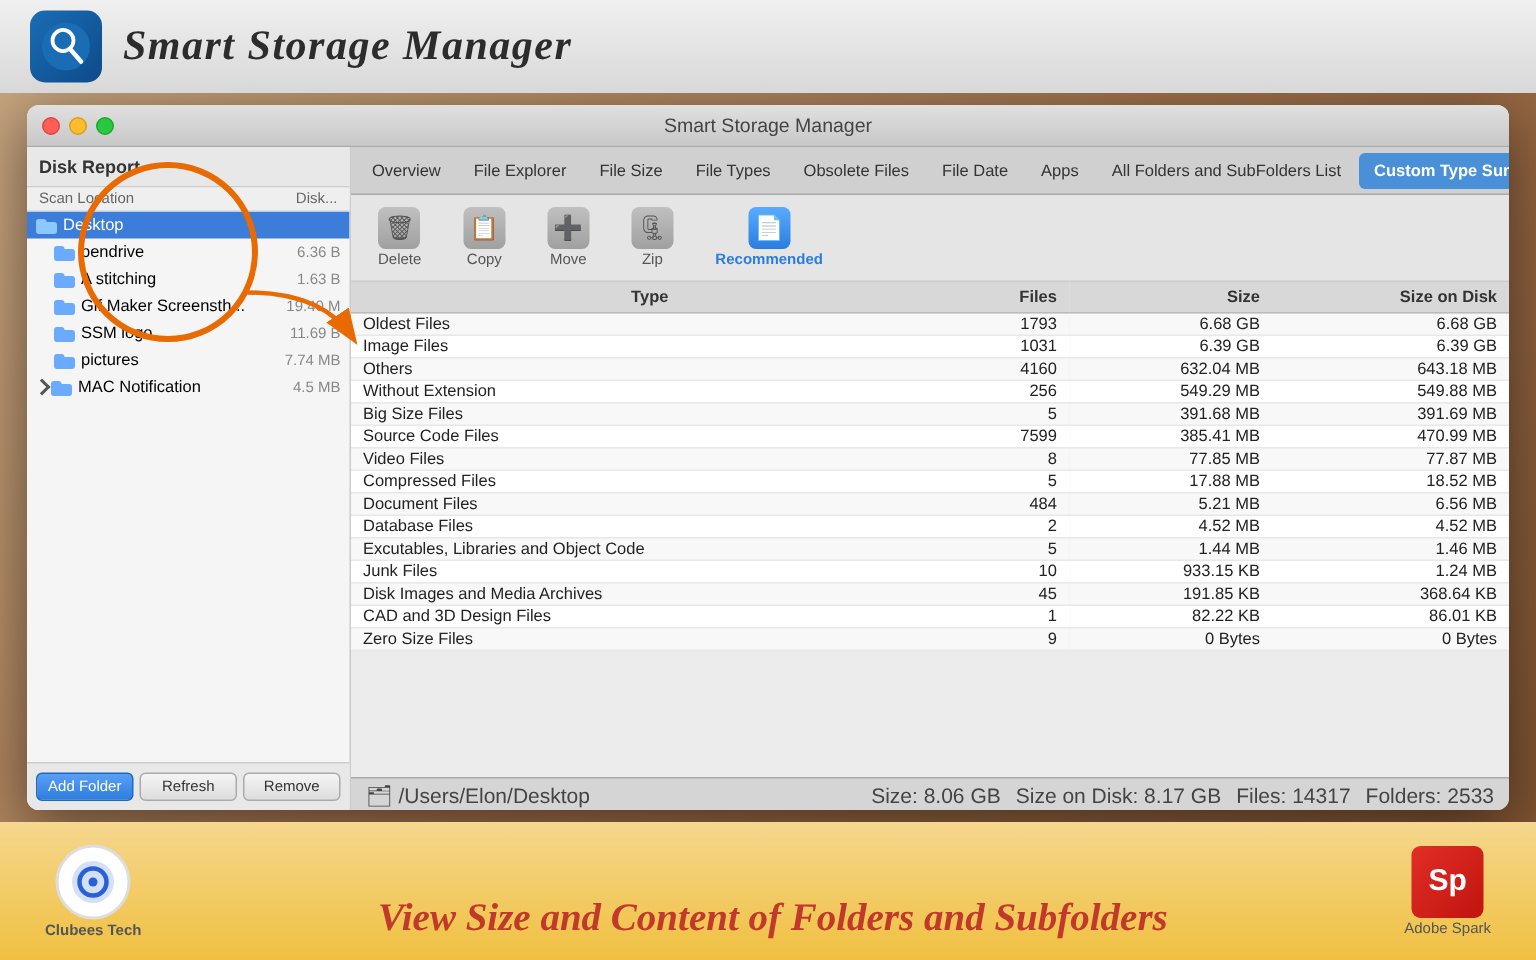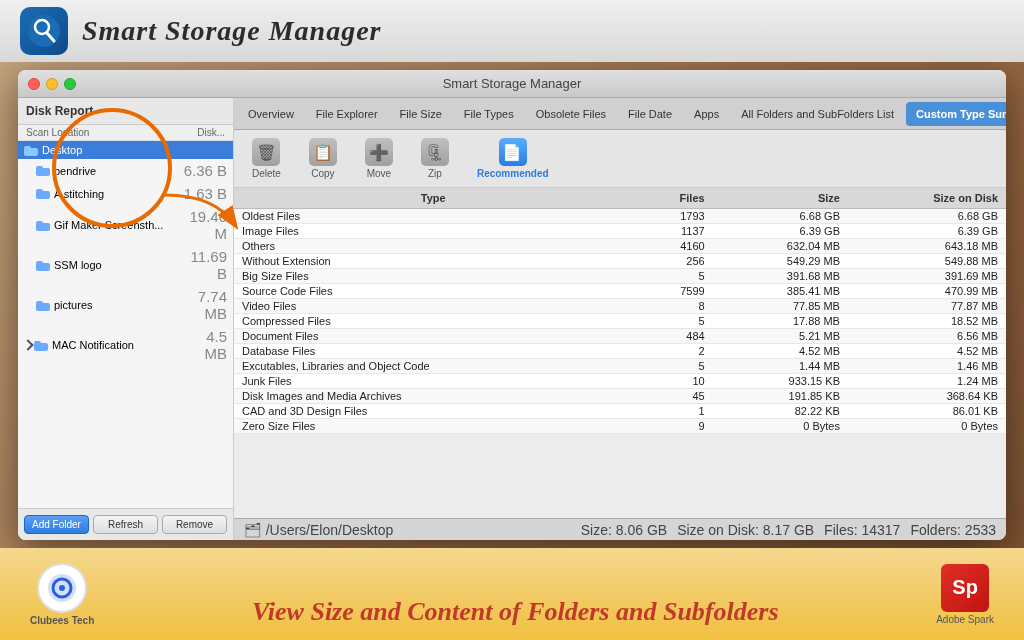--- a/index.html
+++ b/index.html
@@ -178,21 +178,21 @@
       width: 7px; height: 3px;
       background: #6aabff;
       border-radius: 2px 2px 0 0;
     }
     .sidebar-item.selected .folder-icon::before,
     .sidebar-item.selected .folder-icon::after {
       background: #8ac8ff;
     }
 
     .item-name { flex: 1; overflow: hidden; text-overflow: ellipsis; white-space: nowrap; }
-    .item-size { width: 45px; text-align: right; font-size: 15px; color: #888; }
+    .item-size { width: 45px; text-align: right; font-size: 10px; color: #888; }
 
     .sidebar-footer {
       padding: 6px;
       display: flex;
       gap: 4px;
       border-top: 1px solid #ccc;
       background: #e8e8e8;
     }
 
     .sidebar-btn {
@@ -583,21 +583,21 @@
           </thead>
           <tbody id="table-body">
           <tr>
       <td>Oldest Files</td>
       <td class="right">1793</td>
       <td class="right">6.68 GB</td>
       <td class="right">6.68 GB</td>
     </tr>
               <tr>
       <td>Image Files</td>
-      <td class="right">1137</td>
+      <td class="right">1031</td>
       <td class="right">6.39 GB</td>
       <td class="right">6.39 GB</td>
     </tr>
               <tr>
       <td>Others</td>
       <td class="right">4160</td>
       <td class="right">632.04 MB</td>
       <td class="right">643.18 MB</td>
     </tr>
               <tr>

